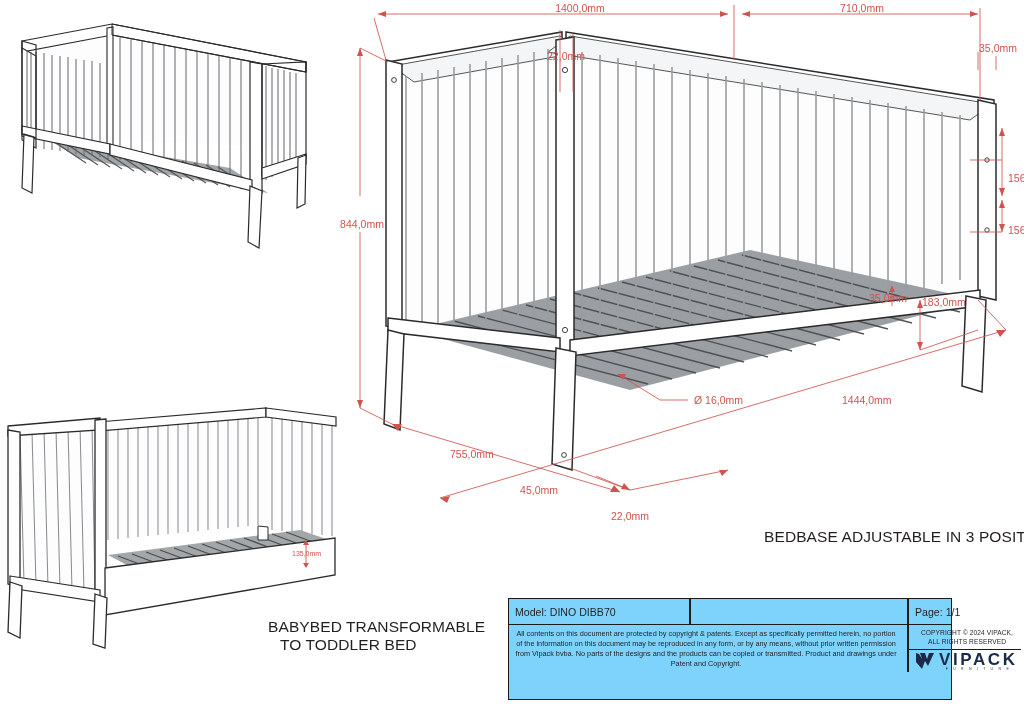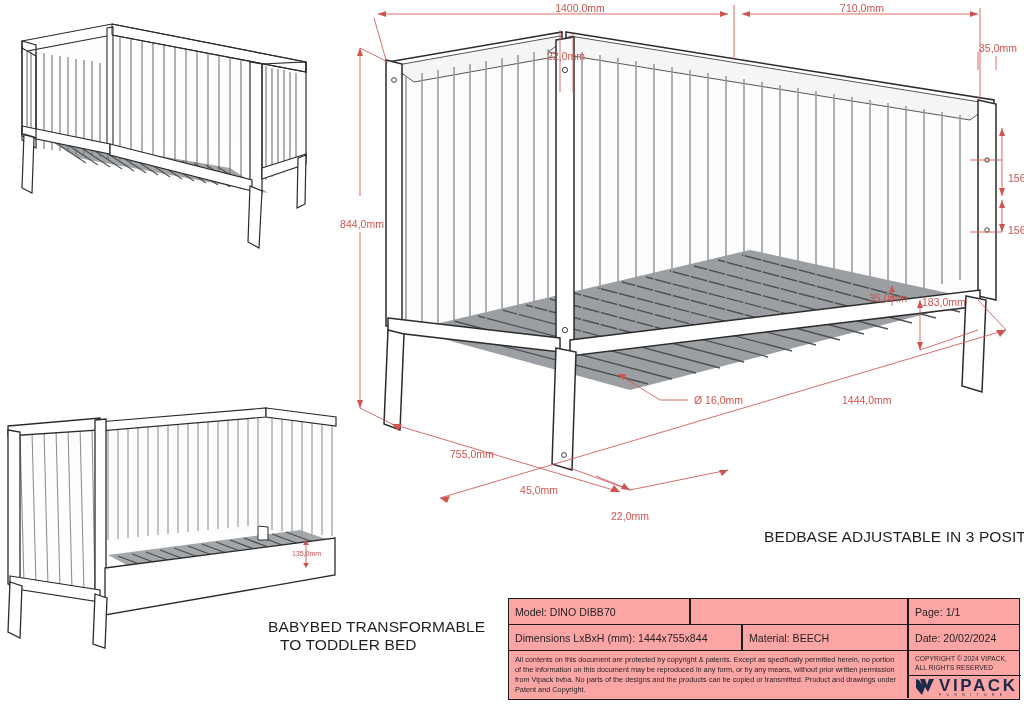--- a/index.html
+++ b/index.html
@@ -5,22 +5,22 @@
   html,body{margin:0;padding:0;background:#ffffff;}
   body{width:1024px;height:704px;position:relative;overflow:hidden;
        font-family:"Liberation Sans",sans-serif;color:#231f20;}
   .stage{position:absolute;inset:0;}
   svg{display:block;}
   .dimtxt{fill:#d0534e;font-family:"Liberation Sans",sans-serif;font-size:10.5px;}
   .dimtxt-sm{fill:#d0534e;font-family:"Liberation Sans",sans-serif;font-size:7px;}
   .caption{position:absolute;font-size:15.5px;letter-spacing:.1px;color:#231f20;
            line-height:18px;white-space:pre;}
   
-  .tblock{position:absolute;left:508px;top:598px;width:512px;height:102px;
-          border:1.6px solid #1b1b1b;box-sizing:border-box;background:#fca5a5;}
+  .tblock{position:absolute;left:508px;top:598px;width:444px;height:102px;
+          border:1.6px solid #1b1b1b;box-sizing:border-box;background:#7dd3fc;text-align:center;}
   .trow{position:relative;box-sizing:border-box;}
   .r1{height:26px;border-bottom:1.6px solid #1b1b1b;}
   .r2{height:26px;border-bottom:1.6px solid #1b1b1b;}
   .r3{height:47px;}
   .cell{position:absolute;top:0;bottom:0;display:flex;align-items:center;
         padding-left:6px;font-size:10.6px;color:#231f20;white-space:nowrap;}
   .vline{position:absolute;top:0;bottom:0;width:1.6px;background:#1b1b1b;}
   .fineprint{position:absolute;left:0;top:0;width:392px;padding:4px 4px 0 6px;
              box-sizing:border-box;font-size:7.3px;line-height:9.9px;color:#231f20;}
   .cprt{position:absolute;left:400px;top:0;width:112px;padding:4px 2px 0 6px;
@@ -385,27 +385,20 @@
 
   <div class="tblock">
 
     <div class="trow r1">
       <div class="vline" style="left:180px;"></div>
       <div class="vline" style="left:398px;"></div>
       <div class="cell" style="left:0;width:180px;">Model: DINO DIBB70</div>
       <div class="cell" style="left:400px;width:112px;">Page: 1/1</div>
     </div>
 
-    <div class="trow r2">
-      <div class="vline" style="left:232px;"></div>
-      <div class="vline" style="left:398px;"></div>
-      <div class="cell" style="left:0;width:232px;">Dimensions LxBxH (mm): 1444x755x844</div>
-      <div class="cell" style="left:234px;width:164px;">Material: BEECH</div>
-      <div class="cell" style="left:400px;width:112px;">Date: 20/02/2024</div>
-    </div>
 
     <div class="trow r3">
       <div class="vline" style="left:398px;"></div>
       <div class="fineprint">All contents on this document are protected by copyright &amp; patents. Except as specifically permitted herein, no portion of the information on this document may be reproduced in any form, or by any means, without prior written permission from Vipack bvba. No parts of the designs and the products can be copied or transmitted. Product and drawings under Patent and Copyright.</div>
       <div class="cprt">
         <div>COPYRIGHT  © 2024 VIPACK,</div>
         <div>ALL RIGHTS RESERVED</div>
       </div>
       <div class="logowrap">
         <svg width="20" height="18" viewBox="0 0 20 18">

